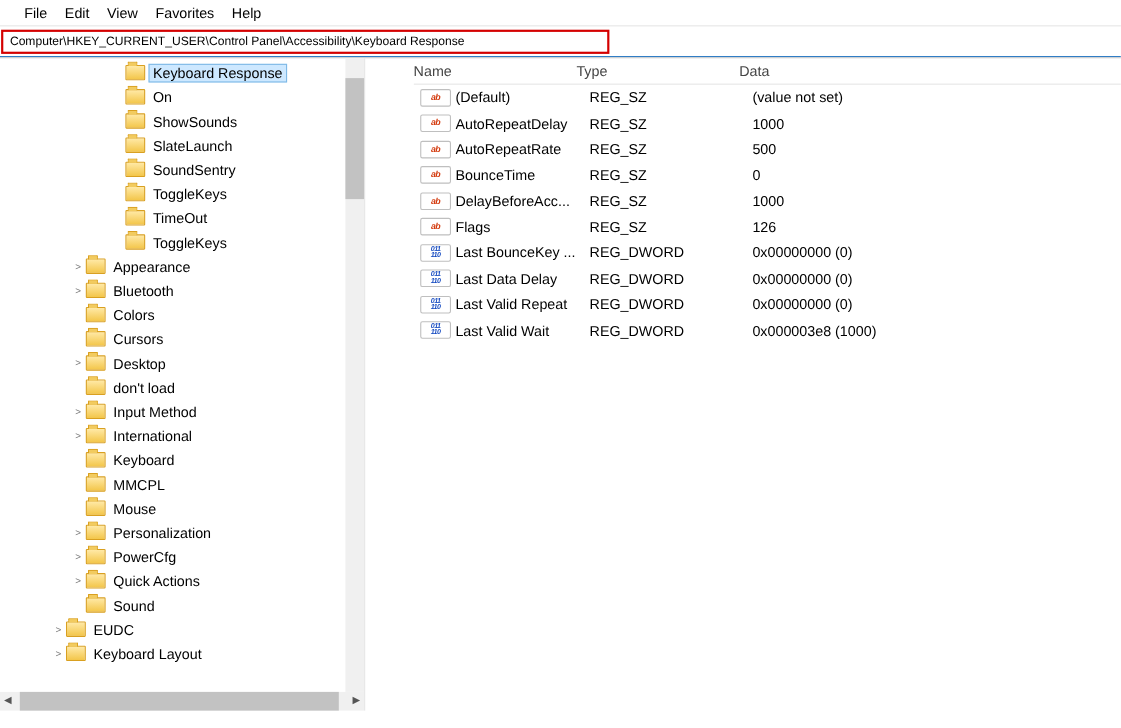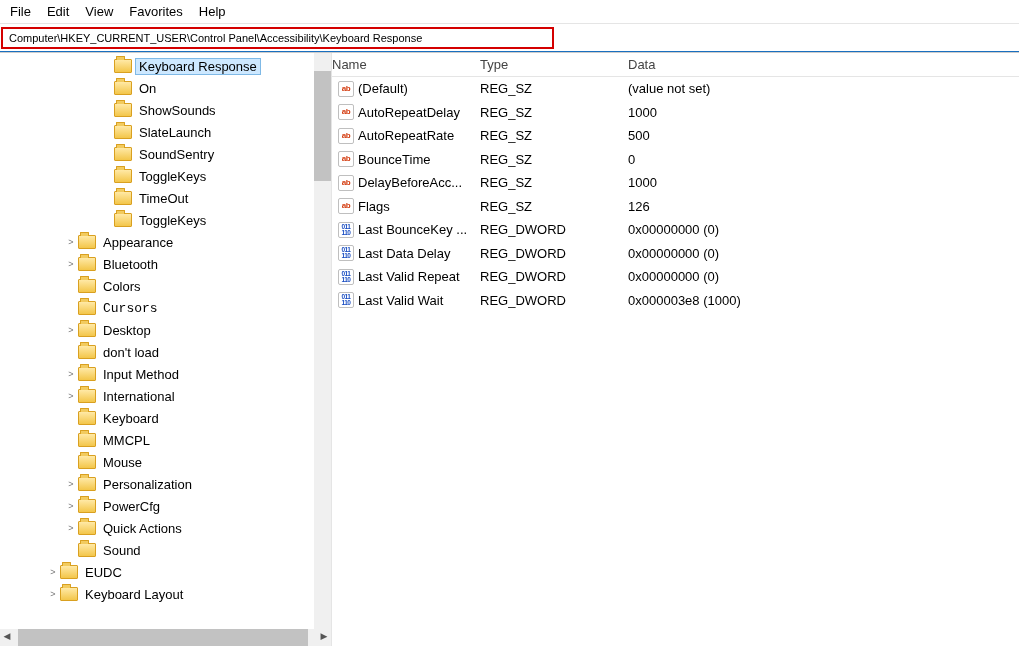--- a/index.html
+++ b/index.html
@@ -9,21 +9,21 @@
     font-size: 13px;
     color: #000;
     background: #fff;
     width: 1019px; height: 662px;
     overflow: hidden;
     position: relative;
   }
   .menubar {
     display: flex;
     gap: 0;
-    padding: 2px 4px;
+    padding: 2px 16px;
     border-bottom: 1px solid #e5e5e5;
     height: 24px;
     align-items: flex-end;
   }
   .menubar .item {
     padding: 2px 10px 2px 6px;
     cursor: default;
   }
   .addrbar {
     border: 2px solid #d40000;
@@ -37,20 +37,21 @@
   }
   .divline {
     height: 1px;
     background: #1a6fbf;
     margin: 0 0 0 0;
   }
   .main {
     display: flex;
     height: 594px;
     border-top: 1px solid #ccc;
+    gap: 44px;
   }
   .treewrap {
     width: 332px;
     position: relative;
     border-right: 1px solid #e5e5e5;
     display: flex;
     flex-direction: column;
   }
   .tree {
     flex: 1;
@@ -153,33 +154,34 @@
   .col-t { width: 148px; }
   .col-d { flex: 1; }
   .listbody { }
   .lrow {
     display: flex;
     align-items: center;
     height: 23.5px;
     cursor: default;
   }
   .valicon {
-    width: 16px; height: 16px;
+    width: 28px; height: 16px;
     margin-left: 6px; margin-right: 4px;
     flex-shrink: 0;
     border: 1px solid #bfbfbf;
     border-radius: 2px;
     background: #fff;
     font-size: 8px;
     font-weight: bold;
     display: flex;
     align-items: center;
     justify-content: center;
     letter-spacing: -0.5px;
     line-height: 1;
+    font-style: italic;
   }
   .valicon.sz { color: #d43c10; }
   .valicon.dw { color: #1a4ec2; font-size: 7px; }
   .lname { width: 122px; overflow: hidden; text-overflow: ellipsis; white-space: nowrap; }
   .ltype { width: 148px; }
   .ldata { flex: 1; }
 </style>
 </head>
 <body>
 
@@ -248,21 +250,21 @@
         <div class="row" style="padding-left: 60px;">
           <span class="caret">&gt;</span>
           <span class="folder-icon"></span>
           <span class="label">Bluetooth</span>
         </div>
         <div class="row" style="padding-left: 60px;">
           <span class="caret empty">·</span>
           <span class="folder-icon"></span>
           <span class="label">Colors</span>
         </div>
-        <div class="row" style="padding-left: 60px; font-family: Liberation Mono, monospace;">
+        <div class="row" style="padding-left: 60px;">
           <span class="caret empty">·</span>
           <span class="folder-icon"></span>
           <span class="label">Cursors</span>
         </div>
         <div class="row" style="padding-left: 60px;">
           <span class="caret">&gt;</span>
           <span class="folder-icon"></span>
           <span class="label">Desktop</span>
         </div>
         <div class="row" style="padding-left: 60px;">

